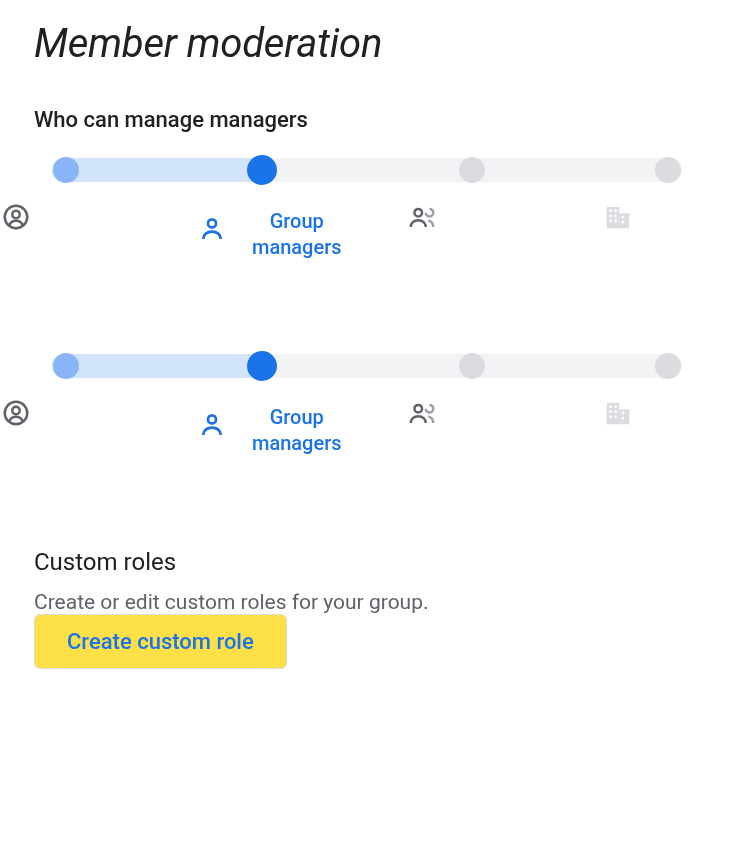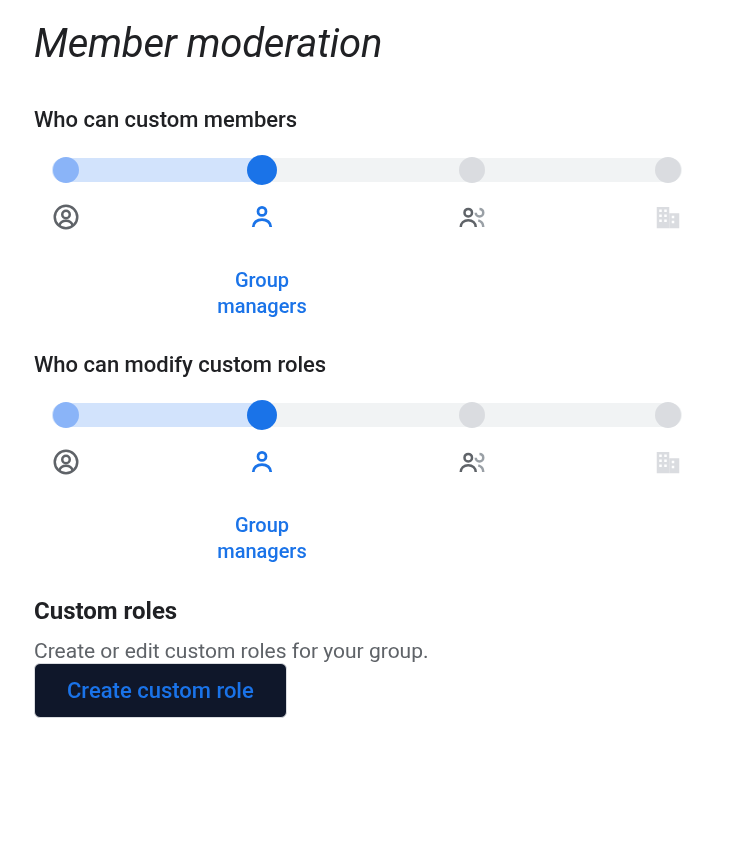--- a/index.html
+++ b/index.html
@@ -76,21 +76,21 @@
     .option-row {
       position: relative;
       width: 630px;
       margin-left: 18px;
       height: 100px;
     }
     .option {
       position: absolute;
       transform: translateX(-50%);
       display: flex;
-      flex-direction: column;
+      flex-direction: row;
       align-items: center;
       width: 130px;
       text-align: center;
       cursor: pointer;
       gap: 25px;
     }
     .option svg { width: 30px; height: 30px; }
     .option-label {
       margin-top: 6px;
       font-size: 20px;
@@ -99,47 +99,47 @@
       font-weight: 500;
     }
     .opt-0 { left: 14px; }
     .opt-1 { left: 33.33%; }
     .opt-2 { left: 66.66%; }
     .opt-3 { left: calc(100% - 14px); }
 
     .custom-roles-section { margin-top: 18px; }
     .custom-roles-heading {
       font-size: 24px;
-      font-weight: 700;
+      font-weight: 400;
       color: #202124;
       margin-bottom: 14px;
     }
     .custom-roles-desc {
       font-size: 21px;
       color: #5f6368;
     }
     button.create-btn {
-      background: #0f172a;
+      background: #fde047;
       border: 1px solid #dadce0;
       border-radius: 6px;
       padding: 14px 32px;
       font-size: 22px;
       font-family: inherit;
       color: #1a73e8;
       font-weight: 500;
       cursor: pointer;
     }
   </style>
 </head>
 <body>
 
 <h1 class="page-title">Member moderation</h1>
 
 <div class="slider-block">
-  <div class="section-label">Who can custom members</div>
+  <div class="section-label">Who can manage managers</div>
 
   <div class="slider-track-row">
     <div class="track-bg"></div>
     <div class="track-fill" style="width:34.5%"></div>
     <div class="dot dot-inactive-left pos-0"></div>
     <div class="dot dot-active pos-1"></div>
     <div class="dot dot-inactive-right pos-2"></div>
     <div class="dot dot-inactive-right pos-3"></div>
   </div>
 
@@ -185,21 +185,20 @@
             <rect x="9" y="14" width="2" height="2" fill="#fff"></rect>
             <rect x="15" y="11" width="2" height="2" fill="#fff"></rect>
             <rect x="15" y="15" width="2" height="2" fill="#fff"></rect>
           </svg>
       </span>
     </div>
   </div>
 </div>
 
 <div class="slider-block">
-  <div class="section-label">Who can modify custom roles</div>
 
   <div class="slider-track-row">
     <div class="track-bg"></div>
     <div class="track-fill" style="width:34.5%"></div>
     <div class="dot dot-inactive-left pos-0"></div>
     <div class="dot dot-active pos-1"></div>
     <div class="dot dot-inactive-right pos-2"></div>
     <div class="dot dot-inactive-right pos-3"></div>
   </div>
 

